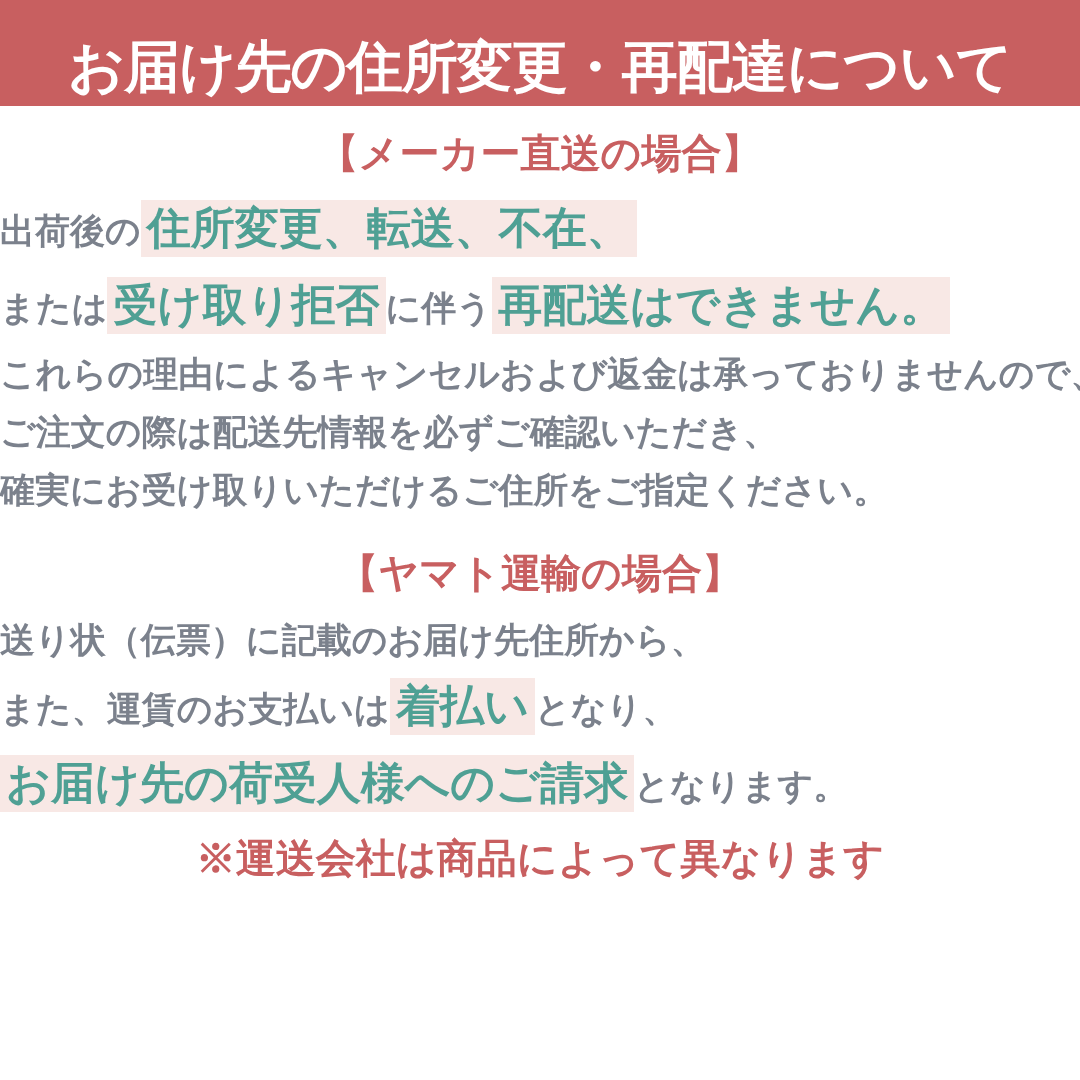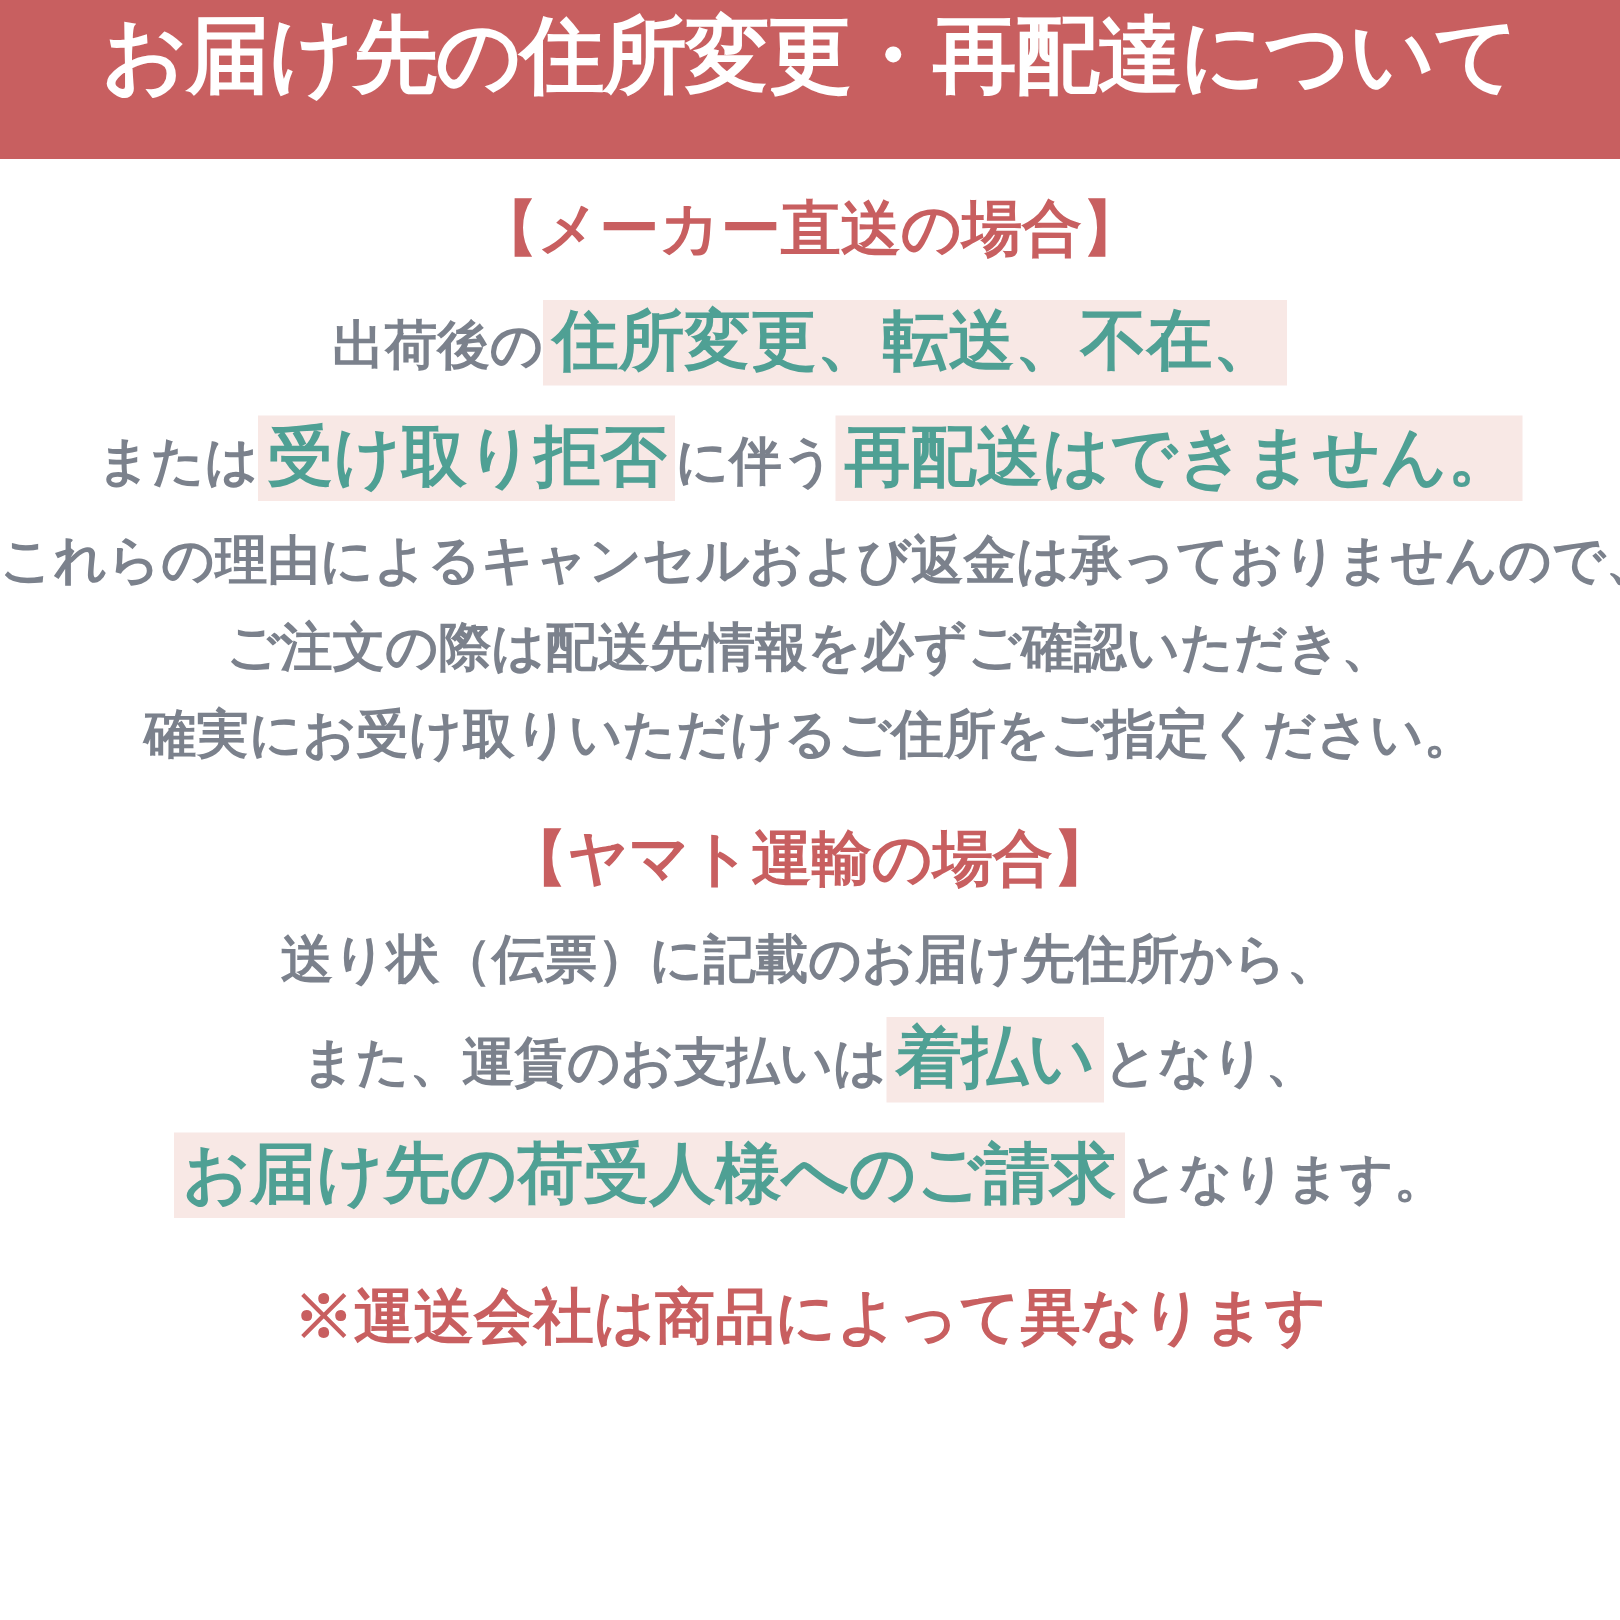--- a/index.html
+++ b/index.html
@@ -9,46 +9,46 @@
     --highlight-bg:#F8E8E5;
   }
   *{box-sizing:border-box;}
   html,body{margin:0;padding:0;}
   body{
     width:1080px;height:1080px;overflow:hidden;background:#ffffff;
     font-family:"Liberation Sans", sans-serif;
   }
   .banner{
     width:1080px;height:106px;background:var(--accent-red);
-    display:flex;align-items:flex-start;justify-content:center;
+    display:flex;align-items:flex-end;justify-content:center;
   }
   .banner-title{
     color:#ffffff;font-size:56px;font-weight:700;letter-spacing:-1px;white-space:nowrap;
   }
   .heading{
     text-align:center;color:var(--accent-red);
     font-size:40px;font-weight:800;line-height:58px;
     margin:18px 0 14px;white-space:nowrap;
   }
   .heading.second{margin-top:30px;}
   .line{
-    text-align:center;color:var(--body-gray);
+    color:var(--body-gray);
     font-size:35px;font-weight:600;
     margin:0 0 10px;white-space:nowrap;
   }
   .line.plain{line-height:48px;}
   .line.mixed{line-height:64px;}
   .hl{
     background:var(--highlight-bg);color:var(--highlight-teal);
     font-size:44px;font-weight:700;padding:3px 6px 5px;
   }
   .footer-note{
     text-align:center;color:var(--accent-red);
     font-size:40px;font-weight:700;line-height:48px;
-    margin-top:36px;white-space:nowrap;
+    margin-top:16px;white-space:nowrap;
   }
 </style>
 </head>
 <body>
 
 <header class="banner">
   <span class="banner-title">お届け先の住所変更・再配達について</span>
 </header>
 
 <main>

